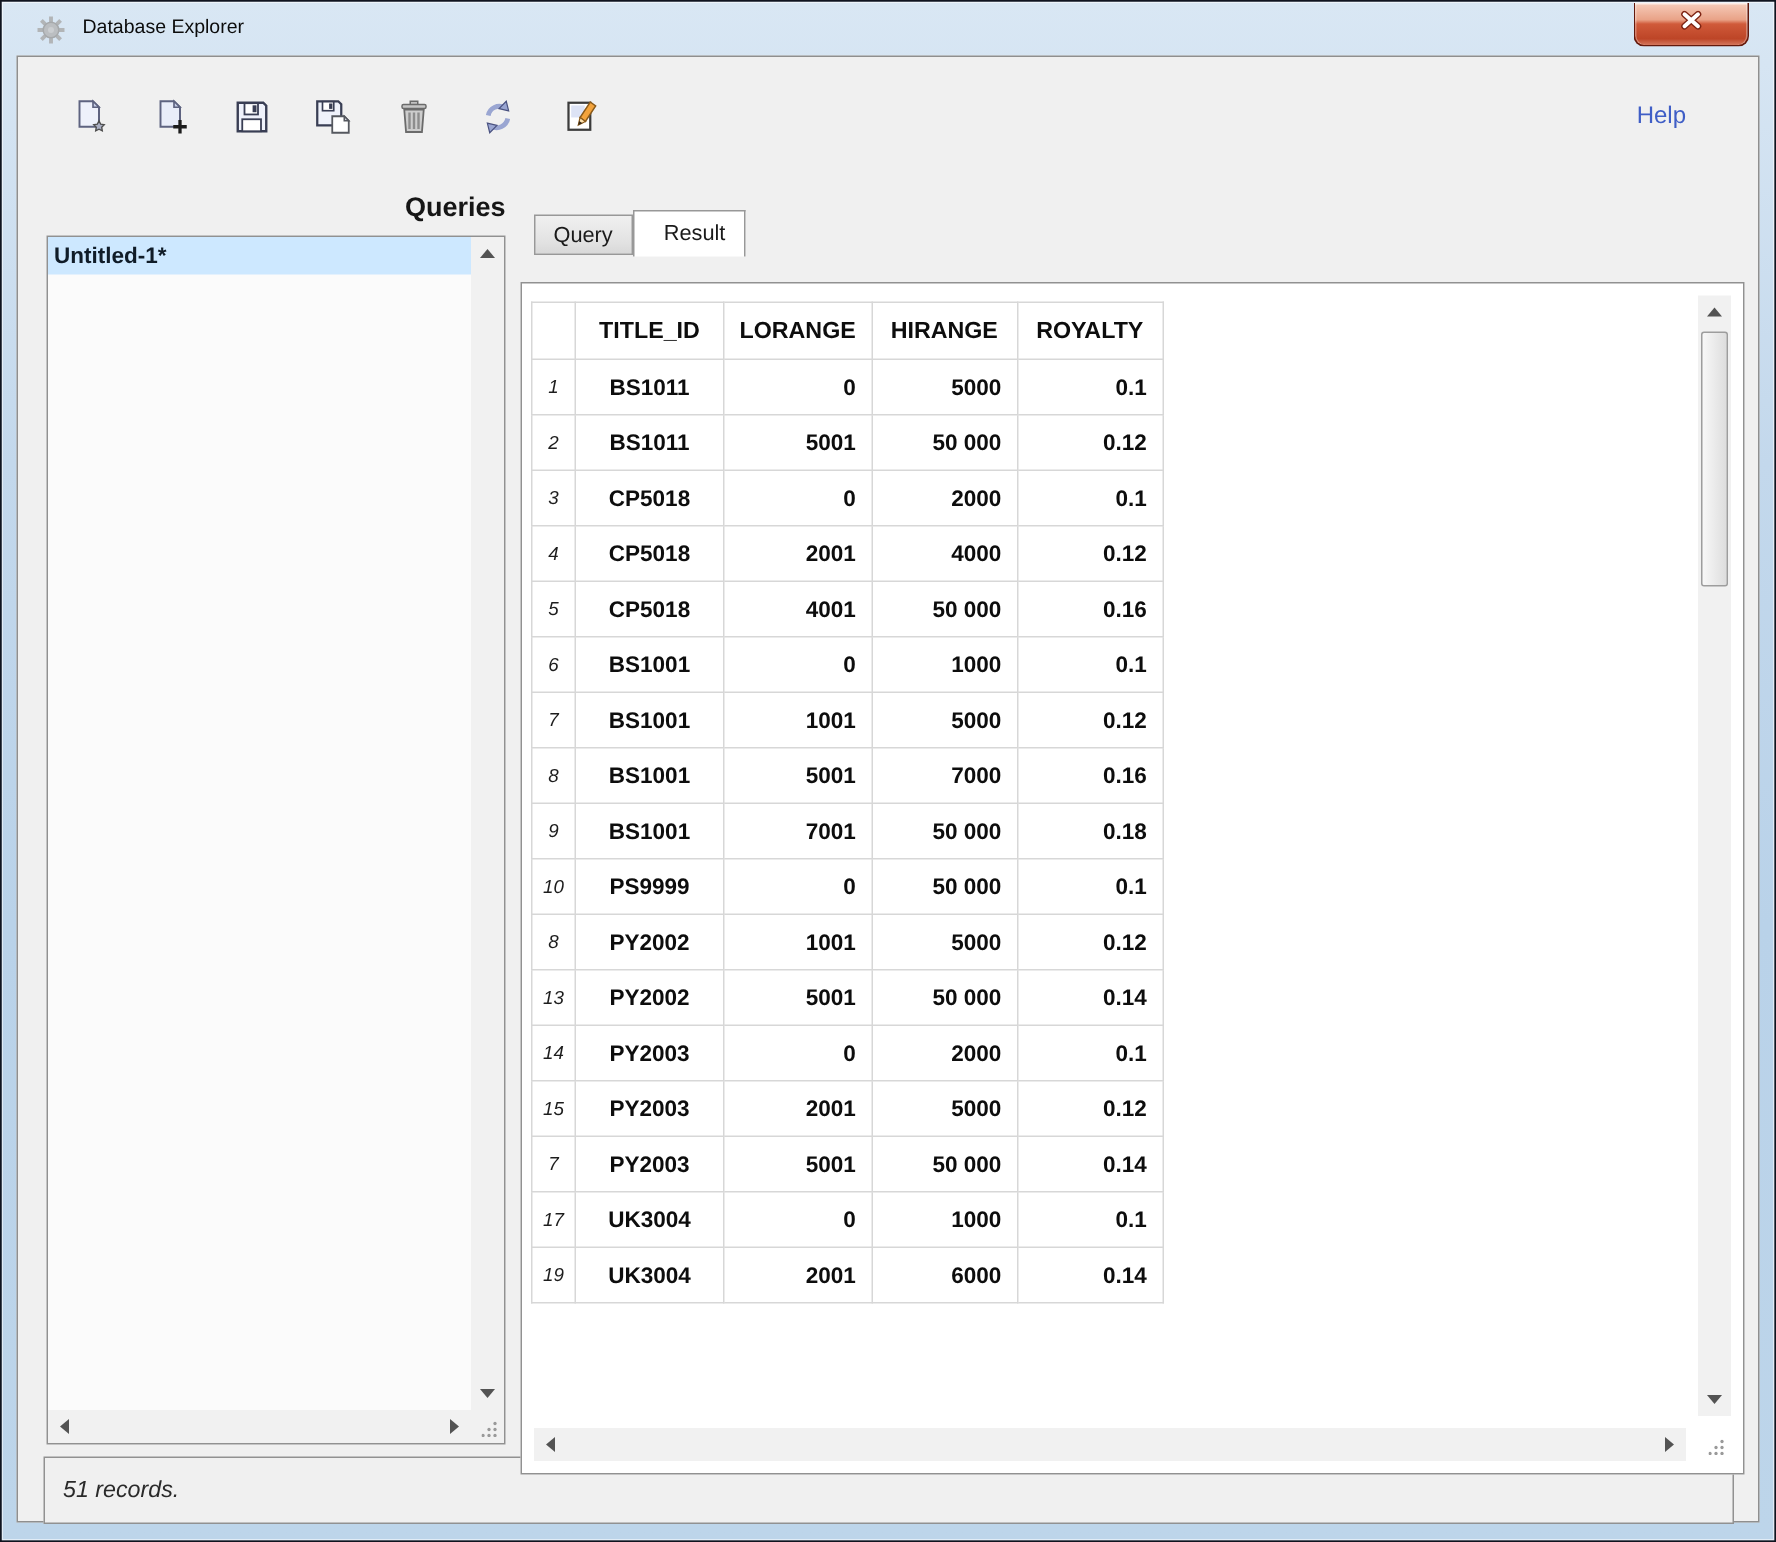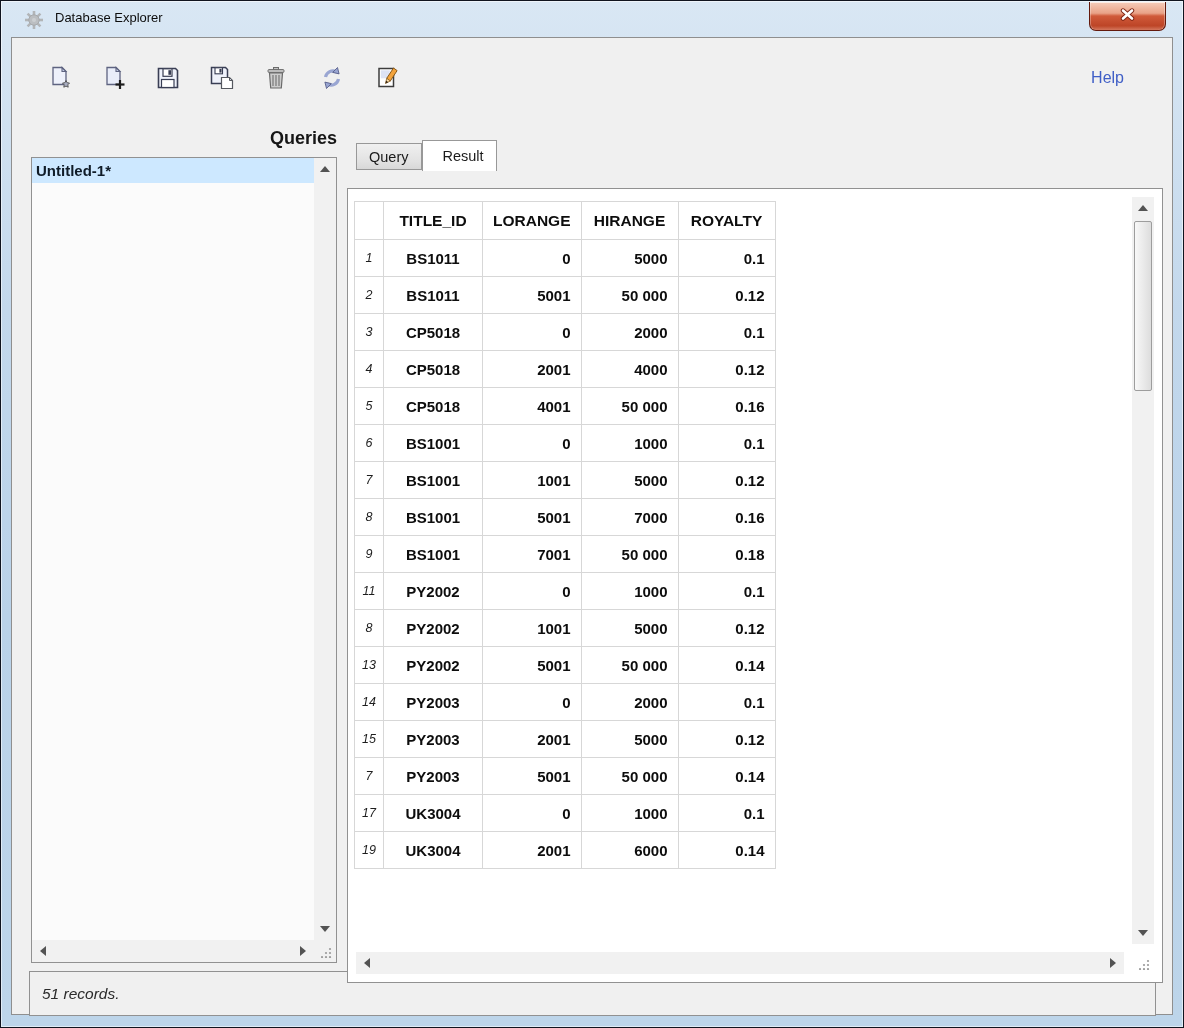--- a/index.html
+++ b/index.html
@@ -294,24 +294,24 @@
               <td class="c-num">0.16</td>
             </tr>
             <tr>
               <td class="rownum">9</td>
               <td class="c-mid">BS1001</td>
               <td class="c-num">7001</td>
               <td class="c-num">50 000</td>
               <td class="c-num">0.18</td>
             </tr>
             <tr>
-              <td class="rownum">11</td>
-              <td class="c-mid">PY2002</td>
-              <td class="c-num">0</td>
-              <td class="c-num">1000</td>
+              <td class="rownum">10</td>
+              <td class="c-mid">PS9999</td>
+              <td class="c-num">0</td>
+              <td class="c-num">50 000</td>
               <td class="c-num">0.1</td>
             </tr>
             <tr>
               <td class="rownum">8</td>
               <td class="c-mid">PY2002</td>
               <td class="c-num">1001</td>
               <td class="c-num">5000</td>
               <td class="c-num">0.12</td>
             </tr>
             <tr>

